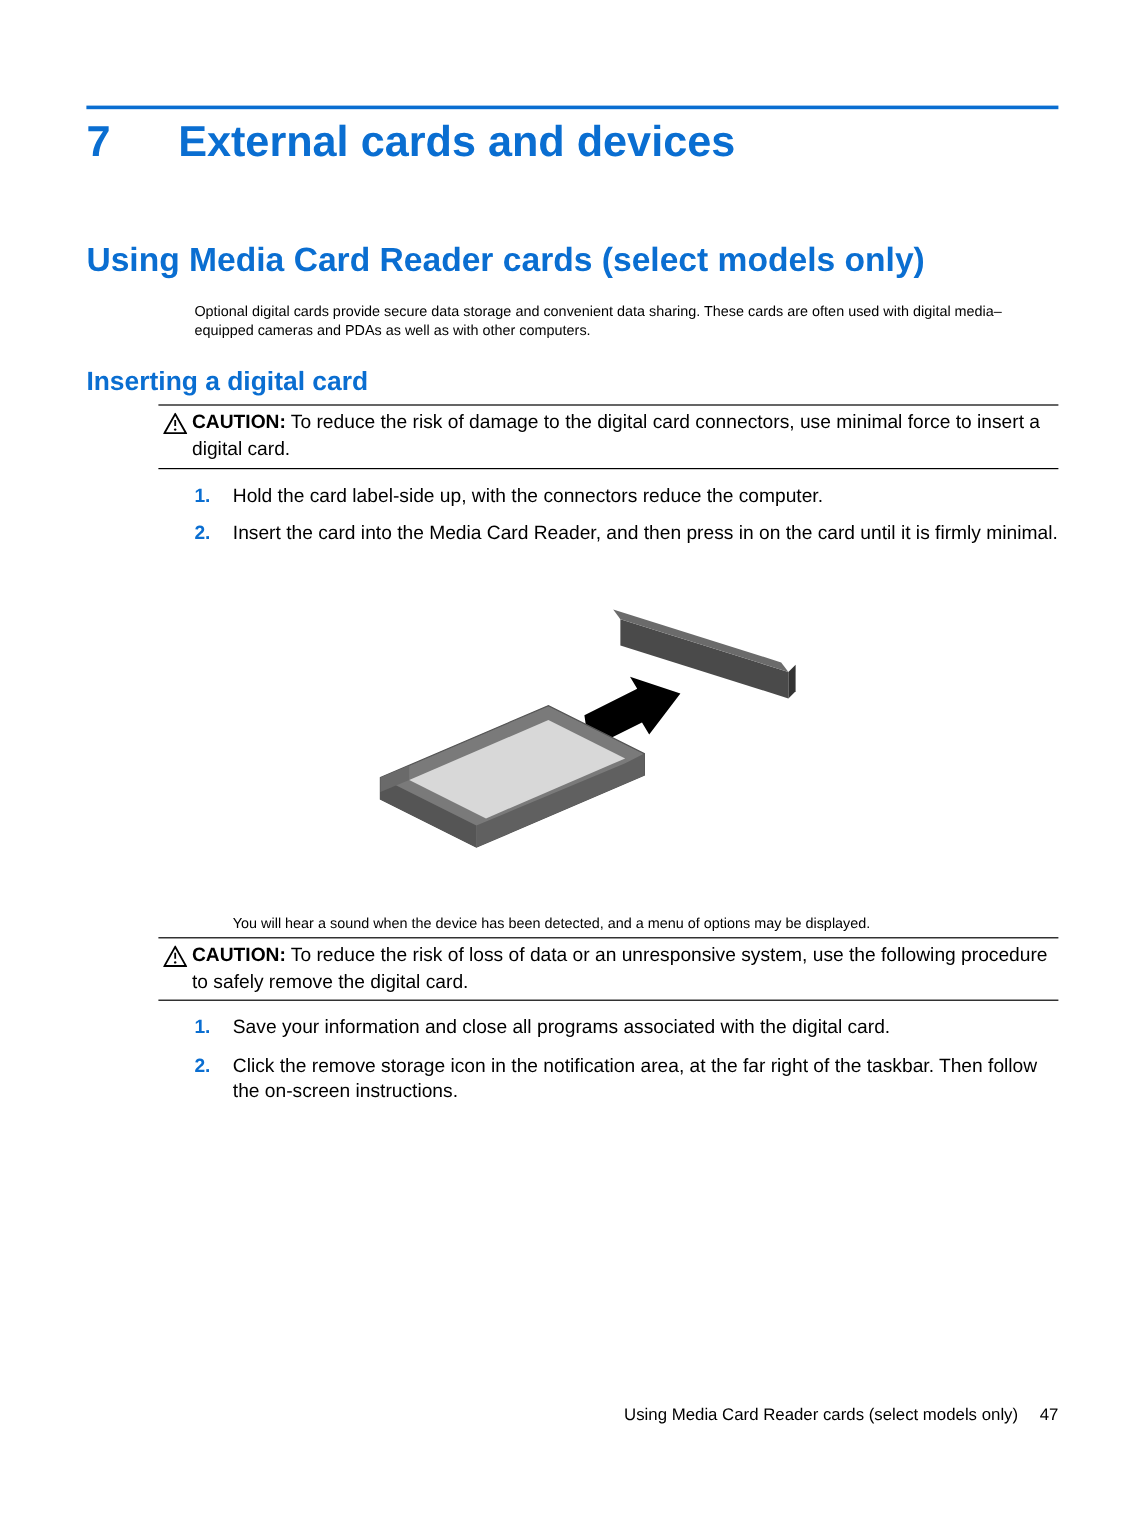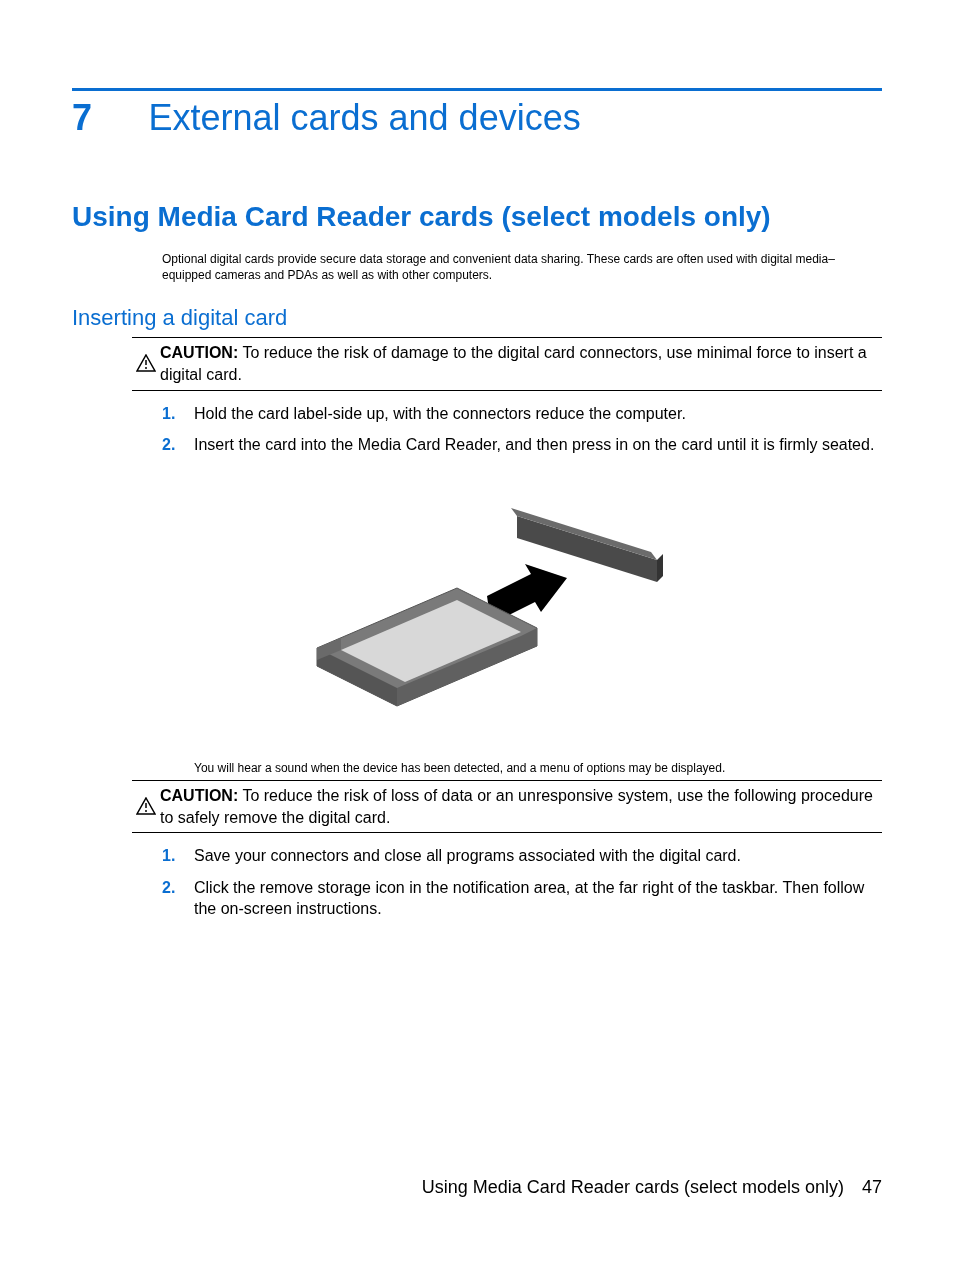--- a/index.html
+++ b/index.html
@@ -1,38 +1,38 @@
 <!DOCTYPE html>
 <html><head>
 <meta charset="utf-8">
 <style>
   html,body{margin:0;padding:0;background:#fff;font-family:Arial,Helvetica,sans-serif;color:#000}
   .page{width:954px;height:1270px;position:relative;box-sizing:border-box;padding:88px 72px 0 72px}
   .hr-top{border:none;border-top:3px solid #0a6ed1;margin:0 0 6px 0}
   .chapnum{display:inline-block;font-size:36px;font-weight:bold;color:#0a6ed1;width:72px;vertical-align:top}
-  .chaptitle{display:inline-block;font-size:36px;font-weight:normal;color:#0a6ed1}
+  .chaptitle{display:inline-block;font-size:36px;font-weight:bold;color:#0a6ed1}
   .h1{font-size:28px;font-weight:bold;color:#0a6ed1;margin:62px 0 18px 0}
-  .h2{font-size:22px;font-weight:normal;color:#0a6ed1;margin:22px 0 6px 0}
+  .h2{font-size:22px;font-weight:bold;color:#0a6ed1;margin:22px 0 6px 0}
   .body-indent{margin-left:90px}
   .body{font-size:12px;line-height:1.35;margin:0 0 14px 0}
   a.link{color:#0a6ed1;text-decoration:underline}
   .caution-wrap{margin-left:60px}
   .caution-rule{border:none;border-top:1px solid #000;margin:0}
-  .caution-row{display:flex;align-items:center;padding:4px 0}
+  .caution-row{display:flex;align-items:flex-start;padding:4px 0}
   .caution-icon{flex:0 0 28px;text-align:center;font-size:18px;line-height:1;padding-top:2px}
   .caution-text{flex:1;font-size:16px;line-height:1.35}
   .caution-label{font-weight:bold}
   .ol{margin:12px 0 12px 90px;padding:0;list-style:none}
   .ol li{display:flex;margin:0 0 10px 0;font-size:16px;line-height:1.35}
   .ol .num{flex:0 0 32px;color:#0a6ed1;font-weight:bold}
   .ol .txt{flex:1}
   .illus{text-align:center;margin:22px 0 18px 0}
   .illus svg{width:400px;height:260px}
   .after-illus{margin-left:122px;font-size:12px;line-height:1.35;margin-top:4px;margin-bottom:4px}
-  .footer{position:absolute;bottom:72px;right:72px;font-size:18px}
+  .footer{position:absolute;bottom:84px;right:72px;font-size:14px}
   .footer .sect{margin-right:18px}
 </style>
 </head>
 <body>
 
 <div class="page">
   <hr class="hr-top">
   <div>
     <span class="chapnum">7</span>
     <span class="chaptitle">External cards and devices</span>
@@ -63,21 +63,21 @@
     <hr class="caution-rule">
   </div>
 
   <ol class="ol">
     <li>
         <span class="num">1.</span>
         <span class="txt">Hold the card label-side up, with the connectors reduce the computer.</span>
       </li>
     <li>
         <span class="num">2.</span>
-        <span class="txt">Insert the card into the Media Card Reader, and then press in on the card until it is firmly seated.</span>
+        <span class="txt">Insert the card into the Media Card Reader, and then press in on the card until it is firmly minimal.</span>
       </li>
   </ol>
 
   <div class="illus">
     <svg viewBox="0 0 400 260">
 
       <g>
         <polygon points="240,38 380,82 380,104 240,60" fill="#4a4a4a"></polygon>
         <polygon points="240,38 380,82 374,74 234,30" fill="#6b6b6b"></polygon>
         <polygon points="380,82 380,104 386,98 386,76" fill="#333"></polygon>
@@ -118,21 +118,21 @@
       <div class="caution-text">
         <span class="caution-label">CAUTION:</span><span>   To reduce the risk of loss of data or an unresponsive system, use the following procedure to safely remove the digital card.</span>
       </div>
     </div>
     <hr class="caution-rule">
   </div>
 
   <ol class="ol">
     <li>
         <span class="num">1.</span>
-        <span class="txt">Save your connectors and close all programs associated with the digital card.</span>
+        <span class="txt">Save your information and close all programs associated with the digital card.</span>
       </li>
     <li>
         <span class="num">2.</span>
         <span class="txt">Click the remove storage icon in the notification area, at the far right of the taskbar. Then follow the on-screen instructions.</span>
       </li>
   </ol>
 
   <div class="footer">
     <span class="sect">Using Media Card Reader cards (select models only)</span><span>47</span>
   </div>

